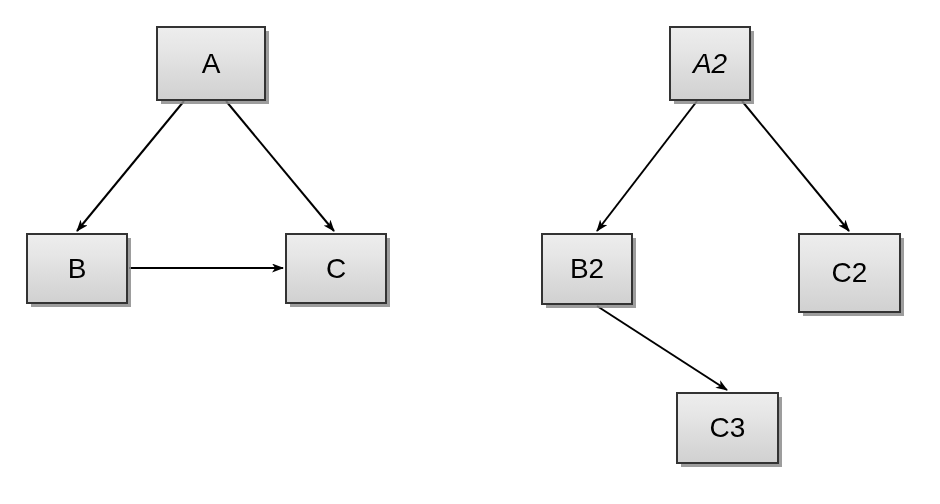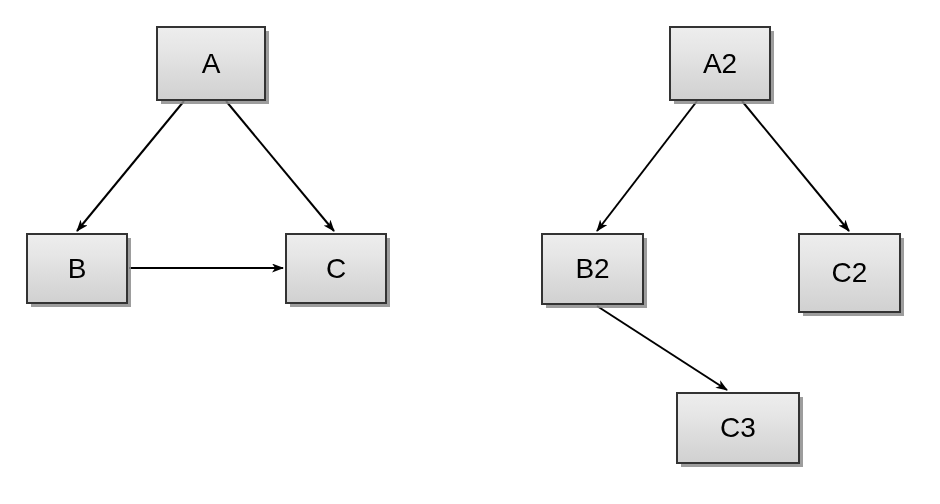--- a/index.html
+++ b/index.html
@@ -69,27 +69,27 @@
   <div id="nodes-layer">
       <div class="node" style="left: 156px; top: 26px; width: 110px; height: 75px; border-color: rgb(51, 51, 51);">
         <span class="node-label" style="color: rgb(0, 0, 0);">A</span>
       </div>
       <div class="node" style="left: 26px; top: 233px; width: 102px; height: 71px; border-color: rgb(51, 51, 51);">
         <span class="node-label" style="color: rgb(0, 0, 0);">B</span>
       </div>
       <div class="node" style="left: 285px; top: 233px; width: 102px; height: 71px; border-color: rgb(51, 51, 51);">
         <span class="node-label" style="color: rgb(0, 0, 0);">C</span>
       </div>
-      <div class="node" style="left: 669px; top: 26px; width: 102px; height: 75px; border-color: rgb(51, 51, 51);">
+      <div class="node" style="left: 669px; top: 26px; width: 82px; height: 75px; border-color: rgb(51, 51, 51); font-style: italic;">
         <span class="node-label" style="color: rgb(0, 0, 0);">A2</span>
       </div>
-      <div class="node" style="left: 541px; top: 233px; width: 103px; height: 72px; border-color: rgb(51, 51, 51);">
+      <div class="node" style="left: 541px; top: 233px; width: 92px; height: 72px; border-color: rgb(51, 51, 51);">
         <span class="node-label" style="color: rgb(0, 0, 0);">B2</span>
       </div>
       <div class="node" style="left: 798px; top: 233px; width: 103px; height: 80px; border-color: rgb(51, 51, 51);">
         <span class="node-label" style="color: rgb(0, 0, 0);">C2</span>
       </div>
-      <div class="node" style="left: 676px; top: 392px; width: 124px; height: 72px; border-color: rgb(51, 51, 51);">
+      <div class="node" style="left: 676px; top: 392px; width: 103px; height: 72px; border-color: rgb(51, 51, 51);">
         <span class="node-label" style="color: rgb(0, 0, 0);">C3</span>
       </div>
     </div>
 
 </div>
 
 </body></html>

